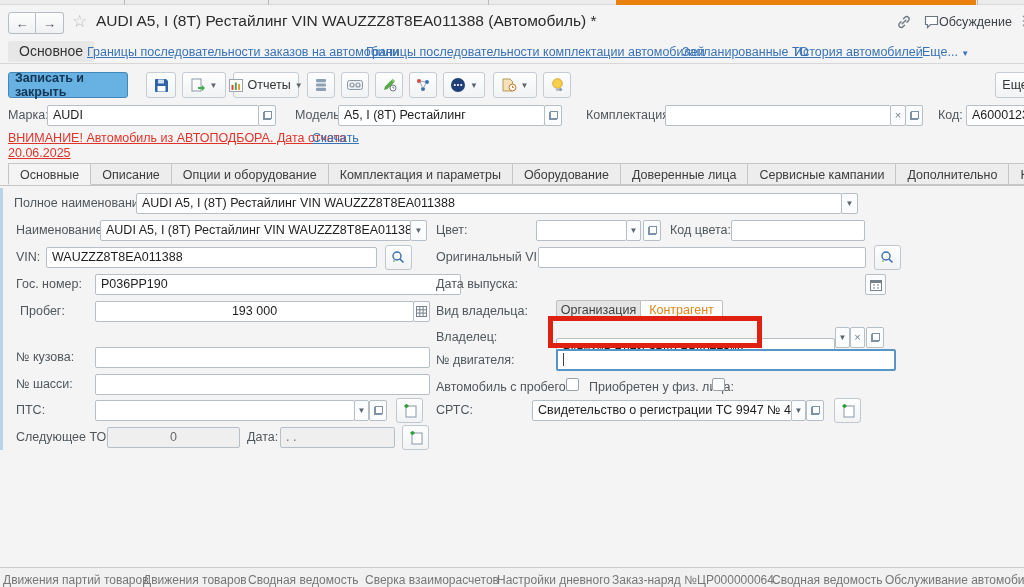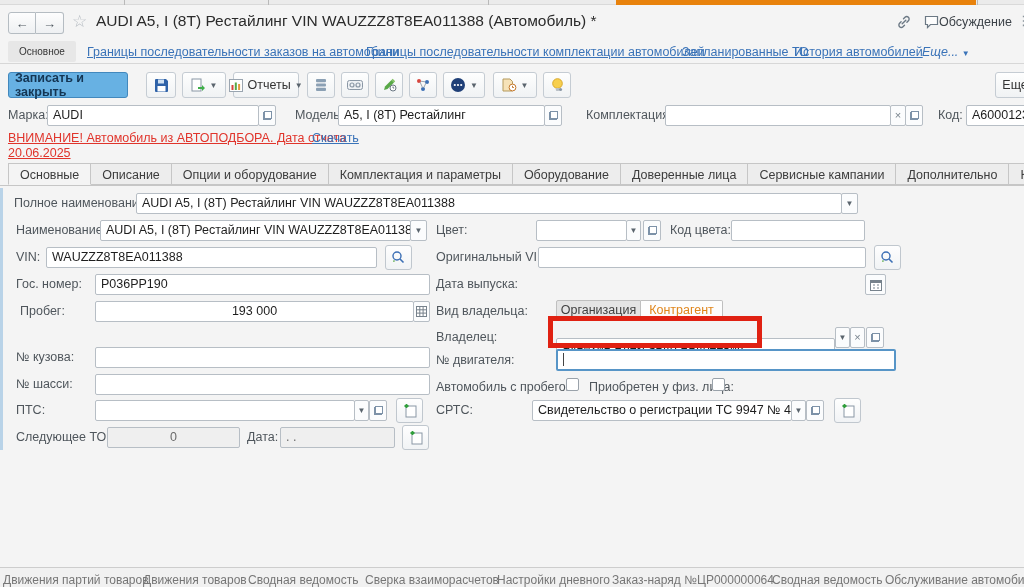--- a/index.html
+++ b/index.html
@@ -13,23 +13,23 @@
   .topstrip { position:absolute; left:0; top:0; width:1024px; height:5px; background:#ebebeb; border-bottom:1px solid #d9d9d9; }
   .strip-div { position:absolute; top:0; width:1px; height:5px; background:#b9b9b9; }
   .strip-active { position:absolute; top:0; height:5px; background:#e8820c; }
   
   .navbtn { position:absolute; top:12px; width:28px; height:22px; background:linear-gradient(#fdfdfd,#eef0f2); border:1px solid #b5bcc2; display:flex; align-items:center; justify-content:center; color:#4d565e; font-size:13px; }
   .title { position:absolute; top:12px; font-size:15.5px; color:#2b2b2b; white-space:nowrap; }
   .star { position:absolute; top:11px; font-size:17px; color:#b6bcc2; }
   .hdr-right-label { font-size:12.5px; color:#3c4248; }
   
   .navrow-border { position:absolute; left:0; top:63px; width:1024px; height:1px; background:#d7d7d7; }
-  .nav-current { position:absolute; left:8px; top:41px; height:21px; padding:0 11px; background:#e7e7e7; color:#333; font-size:10px; line-height:21px; border-radius:2px; }
+  .nav-current { position:absolute; left:8px; top:41px; height:21px; padding:0 11px; background:#e7e7e7; color:#333; font-size:14px; line-height:21px; border-radius:2px; }
   .nav-link { position:absolute; top:45px; font-size:12.5px; color:#3a73b8; text-decoration:underline; white-space:nowrap; cursor:pointer; }
-  .nav-more { text-decoration:none;font-style:italic; }
+  .nav-more { text-decoration:none; }
   
   .tbtn { position:absolute; top:72px; height:26px; background:linear-gradient(#fefefe,#f0f2f4); border:1px solid #c5ccd3; border-radius:3px; display:flex; align-items:center; justify-content:center; gap:4px; font-size:12.5px; color:#333; padding:0 6px; }
   .tbtn-primary { background:#67b1e3; border:1px solid #4288bd; color:#143553; font-weight:bold; }
   .dd { font-size:8px; color:#5a646d; }
   
   .lbl { position:absolute; font-size:12.5px; color:#4f565c; white-space:nowrap; }
   .inp { position:absolute; height:21px; background:#fff; border:1px solid #b7bec5; border-radius:2px; font-size:12.5px; color:#1e1e1e; line-height:19px; padding:0 5px; overflow:hidden; white-space:nowrap; }
   .inp-gray { background:#efefef; color:#6b6b6b; }
   .inp-right { text-align:center; }
   .sbtn { position:absolute; height:21px; background:#fbfcfd; border:1px solid #b7bec5; border-radius:2px; display:flex; align-items:center; justify-content:center; font-size:9px; color:#55606a; }
@@ -292,21 +292,21 @@
     <span>
         <svg width="15" height="15" viewBox="0 0 15 15">
           <circle cx="6" cy="6" r="4" fill="none" stroke="#3c6fb5" stroke-width="1.4"></circle>
           <path d="M9 9 L12.5 12.5" stroke="#3c6fb5" stroke-width="1.6"></path>
           <path d="M2 12 l2.2 -0.8 l-1.4 -1.4 z" fill="#58a847"></path>
         </svg>
       </span>
   </div>
 
   <div class="lbl" style="left:16px;top:277px">Гос. номер:</div>
-  <div class="inp" style="left:95px;top:274px;width:335px">P036PP190</div>
+  <div class="inp" style="left:95px;top:274px;width:366px">P036PP190</div>
 
   <div class="lbl" style="left:436px;top:277px">Дата выпуска:</div>
   <div class="sbtn" style="left:865px;top:274px;width:21px">
     <span>
         <svg width="12" height="12" viewBox="0 0 12 12">
           <rect x="0.5" y="1.5" width="11" height="10" fill="#fff" stroke="#77828c"></rect>
           <rect x="0.5" y="1.5" width="11" height="2.5" fill="#77828c"></rect>
           <path d="M3 6 h2 M7 6 h2 M3 9 h2 M7 9 h2" stroke="#77828c"></path>
         </svg>
       </span>

